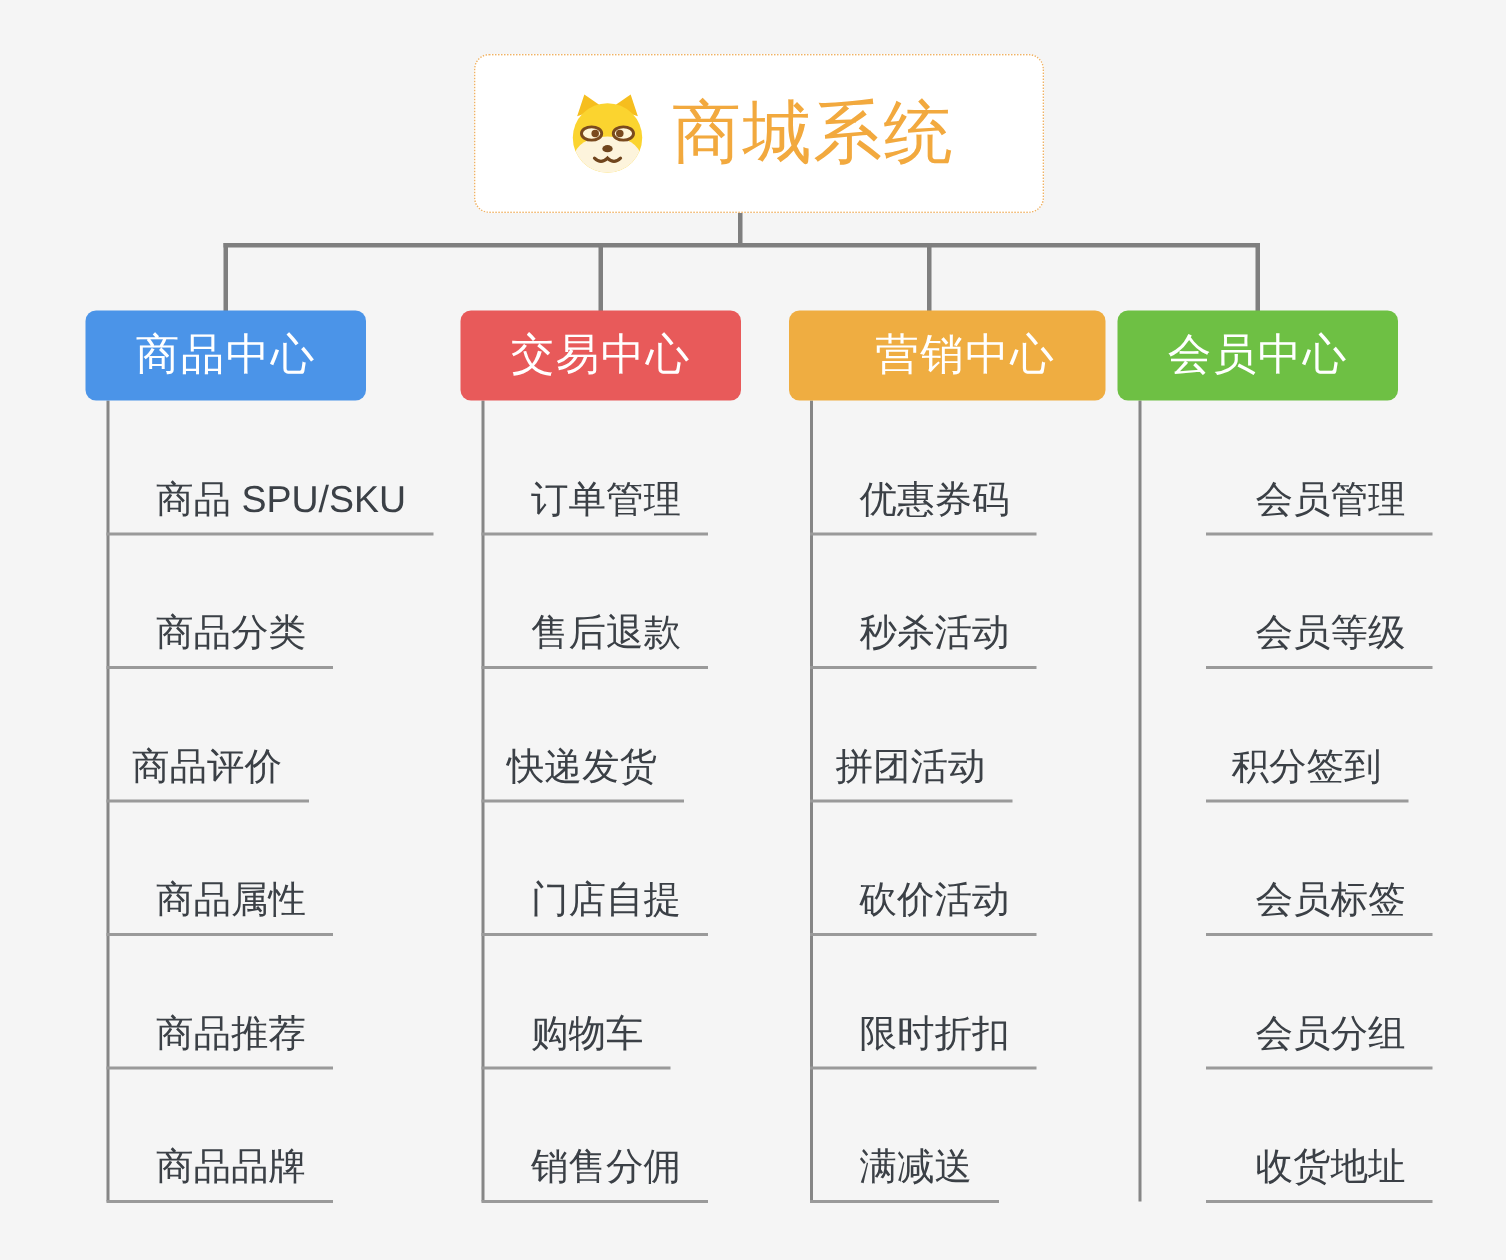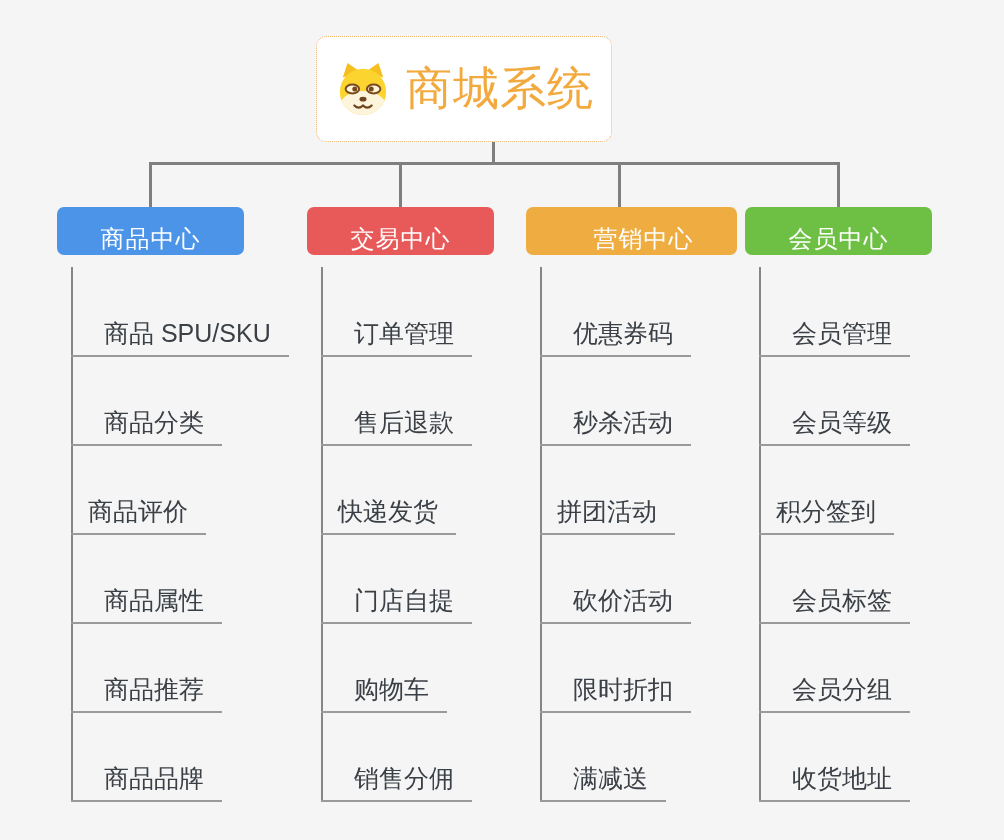--- a/index.html
+++ b/index.html
@@ -10,21 +10,21 @@
   .canvas{
     position:relative;
     width:1004px;height:840px;
     background:#f5f5f5;
     overflow:hidden;
   }
 
   
   .root-node{
     position:absolute;left:316px;top:36px;
-    width:296px;height:106px;
+    width:380px;height:106px;
     background:#ffffff;
     border:1px dotted #f0b264;
     border-radius:10px;
     display:flex;align-items:center;justify-content:center;
     gap:14px;
     box-sizing:border-box;
     cursor:pointer;
   }
   .root-title{
     font-size:46px;
@@ -40,43 +40,43 @@
   .conn-hline{left:149px;top:162px;width:691px;height:3px;}
   .conn-drop{top:162px;width:3px;height:46px;}
   .drop-1{left:149px;} .drop-2{left:399px;} .drop-3{left:618px;} .drop-4{left:837px;}
 
   .trunk{position:absolute;top:267px;width:2px;height:534px;background:#868686;}
   .trunk-1{left:71px;} .trunk-2{left:321px;} .trunk-3{left:540px;} .trunk-4{left:759px;}
 
   
   .branch-node{
     position:absolute;top:207px;
-    width:187px;height:48px;
+    width:187px;height:60px;
     border-radius:7px;
-    display:flex;align-items:flex-end;justify-content:center;
-    color:#ffffff;font-size:24px;letter-spacing:1px;
+    display:flex;align-items:center;justify-content:center;
+    color:#ffffff;font-size:29px;letter-spacing:1px;
     white-space:nowrap;cursor:pointer;
   }
   .branch-1{left:57px;background:#4b94e8;}
   .branch-2{left:307px;background:#e85a5a;}
   .branch-3{left:526px;background:#efad41;padding-left:24px;}
   .branch-4{left:745px;background:#6ec044;}
 
   
   .leaf{
     position:absolute;
     display:inline-block;
     white-space:nowrap;
     font-size:25px;line-height:33px;
     color:#3b4046;
     padding:0 18px 5px 33px;
     border-bottom:2px solid #9a9a9a;
     cursor:pointer;
   }
-  .col-1{left:71px;} .col-2{left:321px;} .col-3{left:540px;} .col-4{left:759px;font-family:Liberation Serif, serif;}
+  .col-1{left:71px;} .col-2{left:321px;} .col-3{left:540px;} .col-4{left:804px;font-family:Liberation Serif, serif;}
   .row-1{top:317px;} .row-2{top:406px;} .row-3{top:495px;padding-left:17px;}
   .row-4{top:584px;} .row-5{top:673px;} .row-6{top:762px;}
 </style>
 </head>
 <body>
 
 <div class="canvas">
 
   <div class="root-node">
     <svg class="root-icon" viewBox="0 0 60 56" xmlns="http://www.w3.org/2000/svg">

